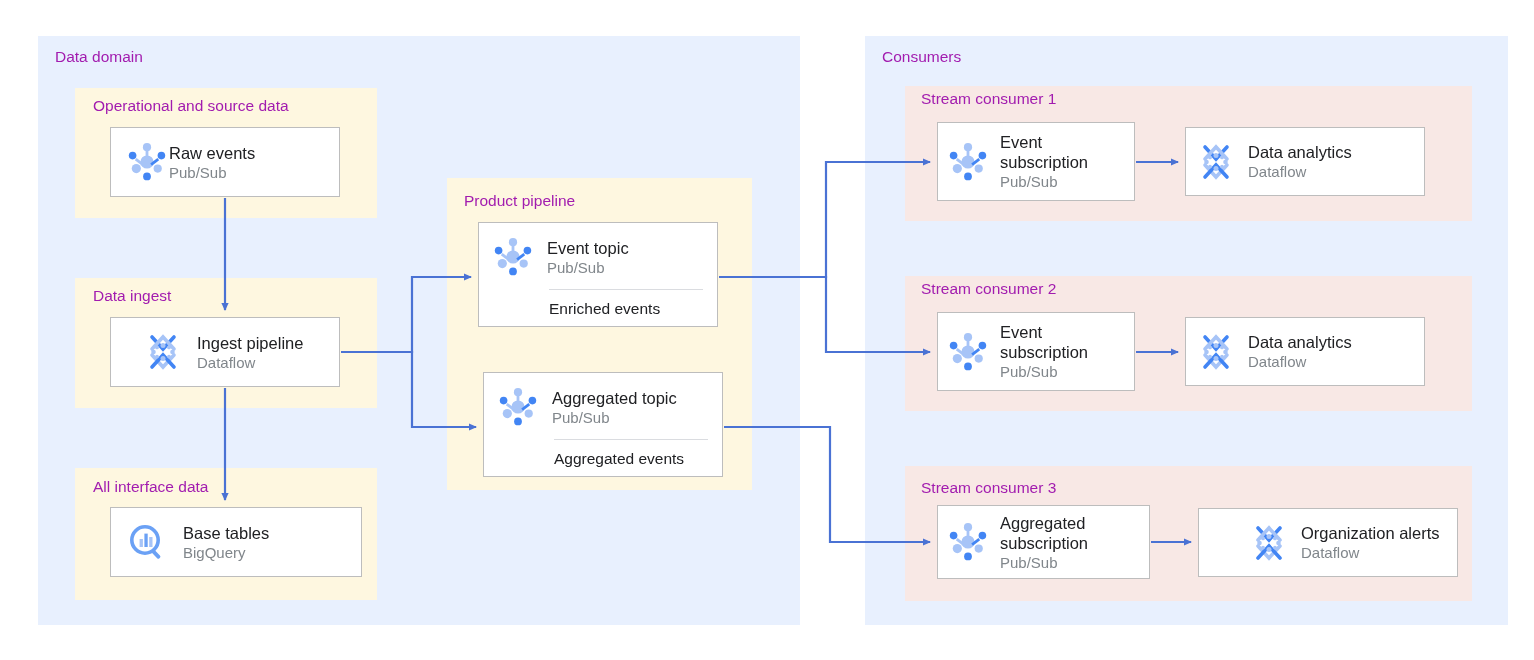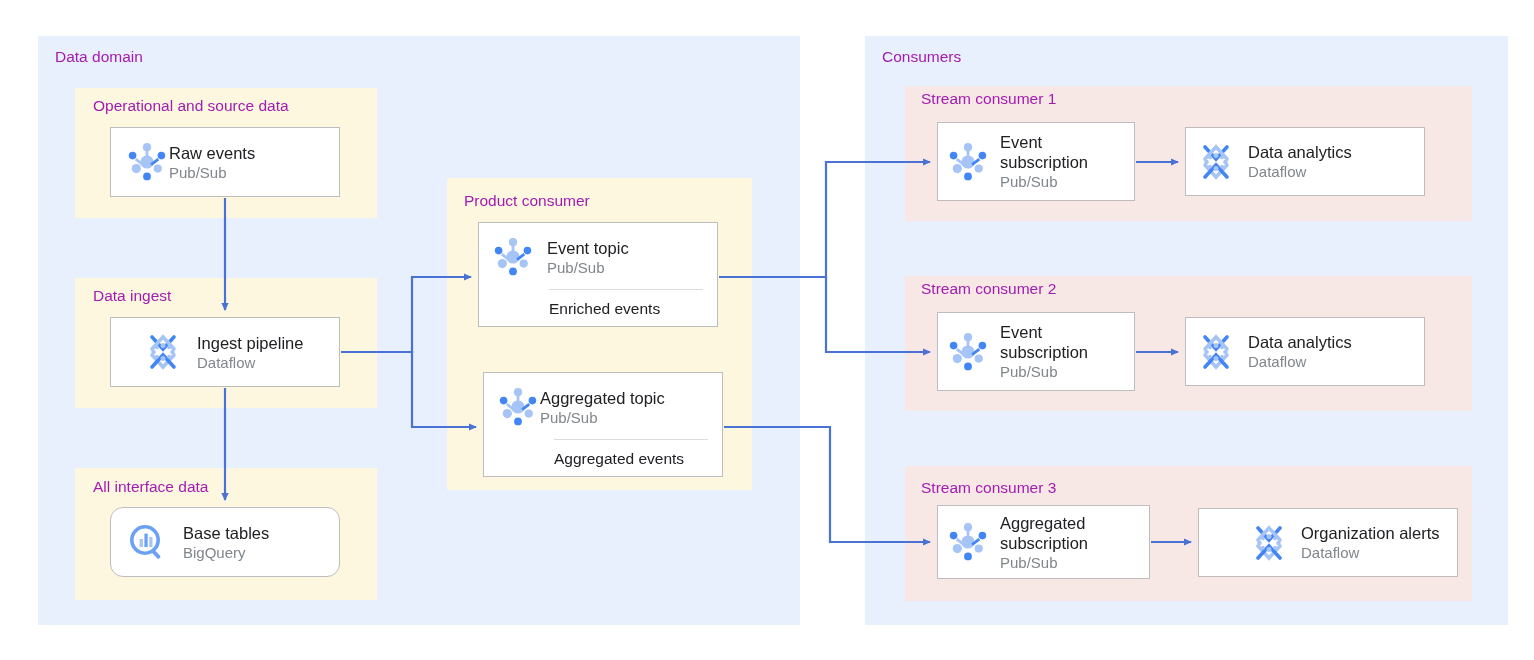--- a/index.html
+++ b/index.html
@@ -152,40 +152,40 @@
       <div class="card-text">
         <div class="card-title">Ingest pipeline</div>
         <div class="card-sub">Dataflow</div>
       </div>
     </div>
   </div>
 
   <div class="panel panel-yellow" style="left:75px; top:468px; width:302px; height:132px;"></div>
   <div class="panel-title" style="left:93px; top:478px;">All interface data</div>
 
-  <div class="card" style="left:110px; top:507px; width:230px; height:70px;border-radius:13px;">
+  <div class="card" style="left:110px; top:507px; width:252px; height:70px;">
     <div class="card-main" style="padding:0 0 0 14px; gap:14px;">
       <div class="card-icon" style="width:44px; height:44px;">
         <svg width="44" height="44" viewBox="0 0 44 44" aria-hidden="true">
           <circle cx="20" cy="20" r="13.2" fill="none" stroke="#6ba1f5" stroke-width="3.6"></circle>
           <rect x="14.6" y="19" width="3.3" height="8" fill="#a7c4f7"></rect>
           <rect x="19.4" y="13.6" width="3.3" height="13.4" fill="#6ba1f5"></rect>
           <rect x="24.2" y="17" width="3.3" height="10" fill="#a7c4f7"></rect>
           <rect x="29.2" y="29.4" width="3.9" height="10" rx="1.6" fill="#6ba1f5" transform="rotate(-45 31.1 34.4)"></rect>
         </svg>
       </div>
       <div class="card-text">
         <div class="card-title">Base tables</div>
         <div class="card-sub">BigQuery</div>
       </div>
     </div>
   </div>
 
   <div class="panel panel-yellow" style="left:447px; top:178px; width:305px; height:312px;"></div>
-  <div class="panel-title" style="left:464px; top:192px;">Product consumer</div>
+  <div class="panel-title" style="left:464px; top:192px;">Product pipeline</div>
 
   <div class="card" style="left:478px; top:222px; width:240px; height:105px;">
     <div class="card-main" style="padding:0 16px 0 12px; gap:12px; margin-top:4px;">
       <div class="card-icon" style="width:44px; height:44px;">
         <svg width="44" height="44" viewBox="0 0 44 44" aria-hidden="true">
           <circle cx="22" cy="22" r="6.6" fill="#a7c4f7"></circle>
           <rect x="20.6" y="8.5" width="2.8" height="8" fill="#a7c4f7"></rect>
           <rect x="9.8" y="20.4" width="9" height="2.8" fill="#a7c4f7" transform="rotate(37 14.3 21.8)"></rect>
           <rect x="25.2" y="20.4" width="9" height="2.8" fill="#4285f4" transform="rotate(-37 29.7 21.8)"></rect>
           <circle cx="22" cy="7.2" r="4.1" fill="#a7c4f7"></circle>
@@ -199,21 +199,21 @@
       <div class="card-text">
         <div class="card-title">Event topic</div>
         <div class="card-sub">Pub/Sub</div>
       </div>
     </div>
     <div class="card-divider" style="margin:10px 14px 0 70px;"></div>
     <div class="card-footer" style="margin:9px 0 0 70px;">Enriched events</div>
   </div>
 
   <div class="card" style="left:483px; top:372px; width:240px; height:105px;">
-    <div class="card-main" style="padding:0 0 0 12px; margin-top:4px;">
+    <div class="card-main" style="padding:0 0 0 12px; gap:12px; margin-top:4px;">
       <div class="card-icon" style="width:44px; height:44px;">
         <svg width="44" height="44" viewBox="0 0 44 44" aria-hidden="true">
           <circle cx="22" cy="22" r="6.6" fill="#a7c4f7"></circle>
           <rect x="20.6" y="8.5" width="2.8" height="8" fill="#a7c4f7"></rect>
           <rect x="9.8" y="20.4" width="9" height="2.8" fill="#a7c4f7" transform="rotate(37 14.3 21.8)"></rect>
           <rect x="25.2" y="20.4" width="9" height="2.8" fill="#4285f4" transform="rotate(-37 29.7 21.8)"></rect>
           <circle cx="22" cy="7.2" r="4.1" fill="#a7c4f7"></circle>
           <circle cx="7.6" cy="15.6" r="3.8" fill="#4285f4"></circle>
           <circle cx="36.4" cy="15.6" r="3.8" fill="#4285f4"></circle>
           <circle cx="11.3" cy="28.6" r="4.6" fill="#a7c4f7"></circle>

